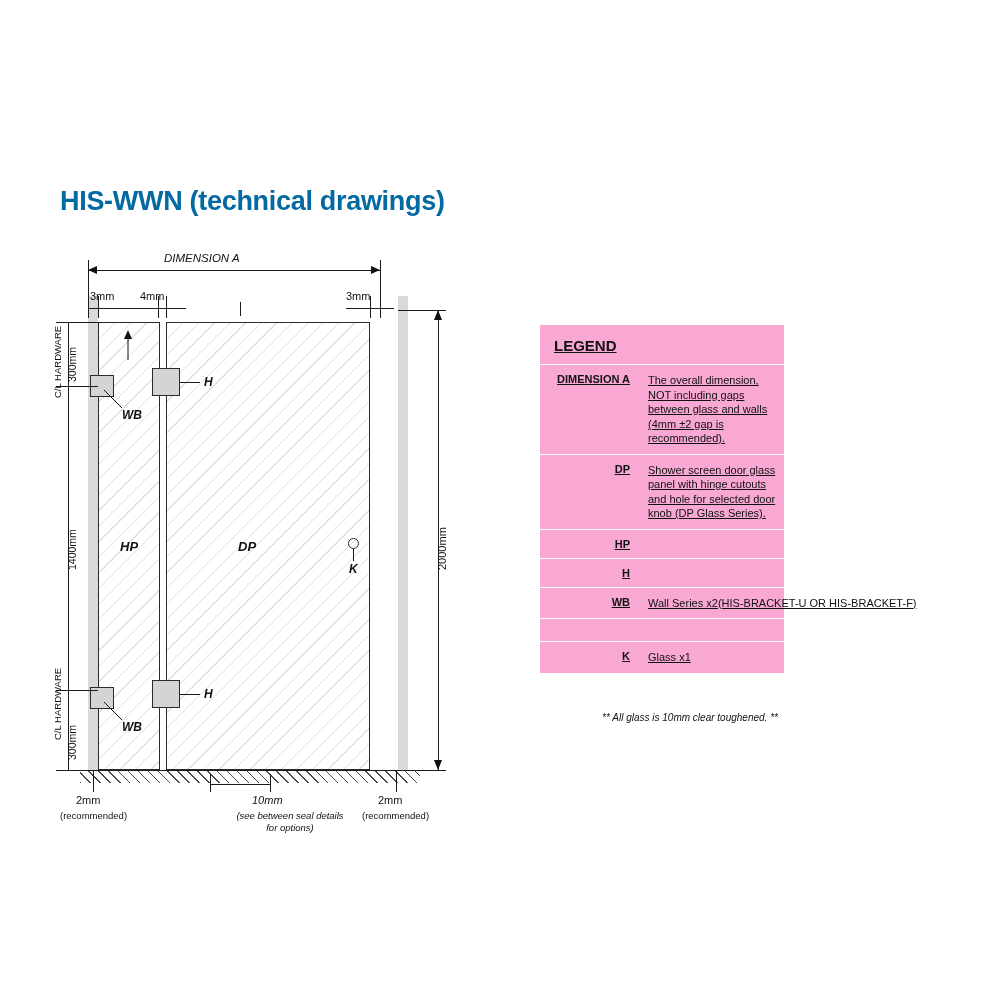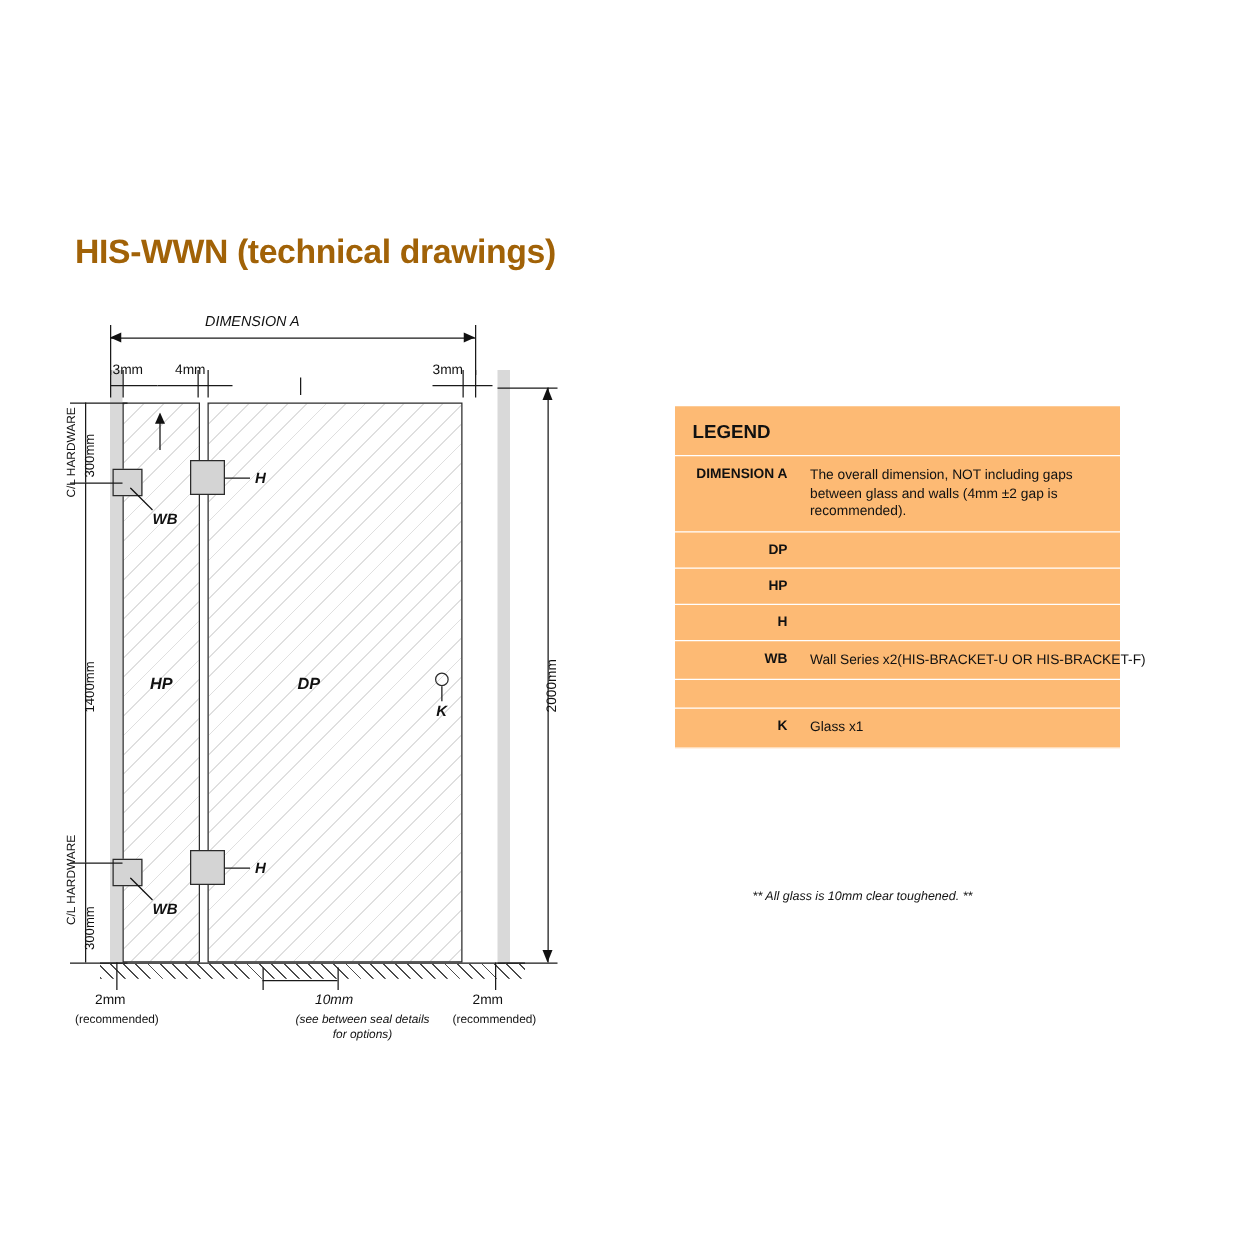--- a/index.html
+++ b/index.html
@@ -15,21 +15,21 @@
     color: #111111;
     overflow: hidden;
   }
   .title {
     position: absolute;
     left: 60px;
     top: 186px;
     font-size: 27px;
     font-weight: bold;
     letter-spacing: -0.3px;
-    color: #a16207;
+    color: #0369a1;
   }
   
   .drawing {
     position: absolute;
     left: 60px;
     top: 250px;
     width: 420px;
     height: 590px;
   }
   .lbl {
@@ -96,23 +96,24 @@
   .floorhatch {
     position: absolute;
     background: repeating-linear-gradient(45deg,
        #4a4a4a 0px, #4a4a4a 1px, rgba(0,0,0,0) 1px, rgba(0,0,0,0) 7px);
   }
   
   .legend {
     position: absolute;
     left: 540px;
     top: 325px;
-    width: 356px;
-    background: #fdba74;
+    width: 244px;
+    background: #f9a8d4;
     font-size: 11px;
+    text-decoration: underline;
   }
   .legend-title {
     padding: 12px 14px 10px 14px;
     font-size: 15px;
     font-weight: bold;
     border-bottom: 1px solid #ffffff;
   }
   .lrow {
     display: flex;
     border-bottom: 1px solid #ffffff;
@@ -262,20 +263,21 @@
 
 <div class="legend">
   <div class="legend-title">LEGEND</div>
 
   <div class="lrow">
     <div class="k">DIMENSION A</div>
     <div class="v wrap">The overall dimension, NOT including gaps between glass and walls (4mm ±2 gap is recommended).</div>
   </div>
   <div class="lrow">
     <div class="k">DP</div>
+    <div class="v wrap">Shower screen door glass panel with hinge cutouts and hole for selected door knob (DP Glass Series).</div>
   </div>
   <div class="lrow">
     <div class="k">HP</div>
   </div>
   <div class="lrow">
     <div class="k">H</div>
   </div>
   <div class="lrow">
     <div class="k">WB</div>
     <div class="v">Wall Series x2(HIS-BRACKET-U OR HIS-BRACKET-F)</div>

